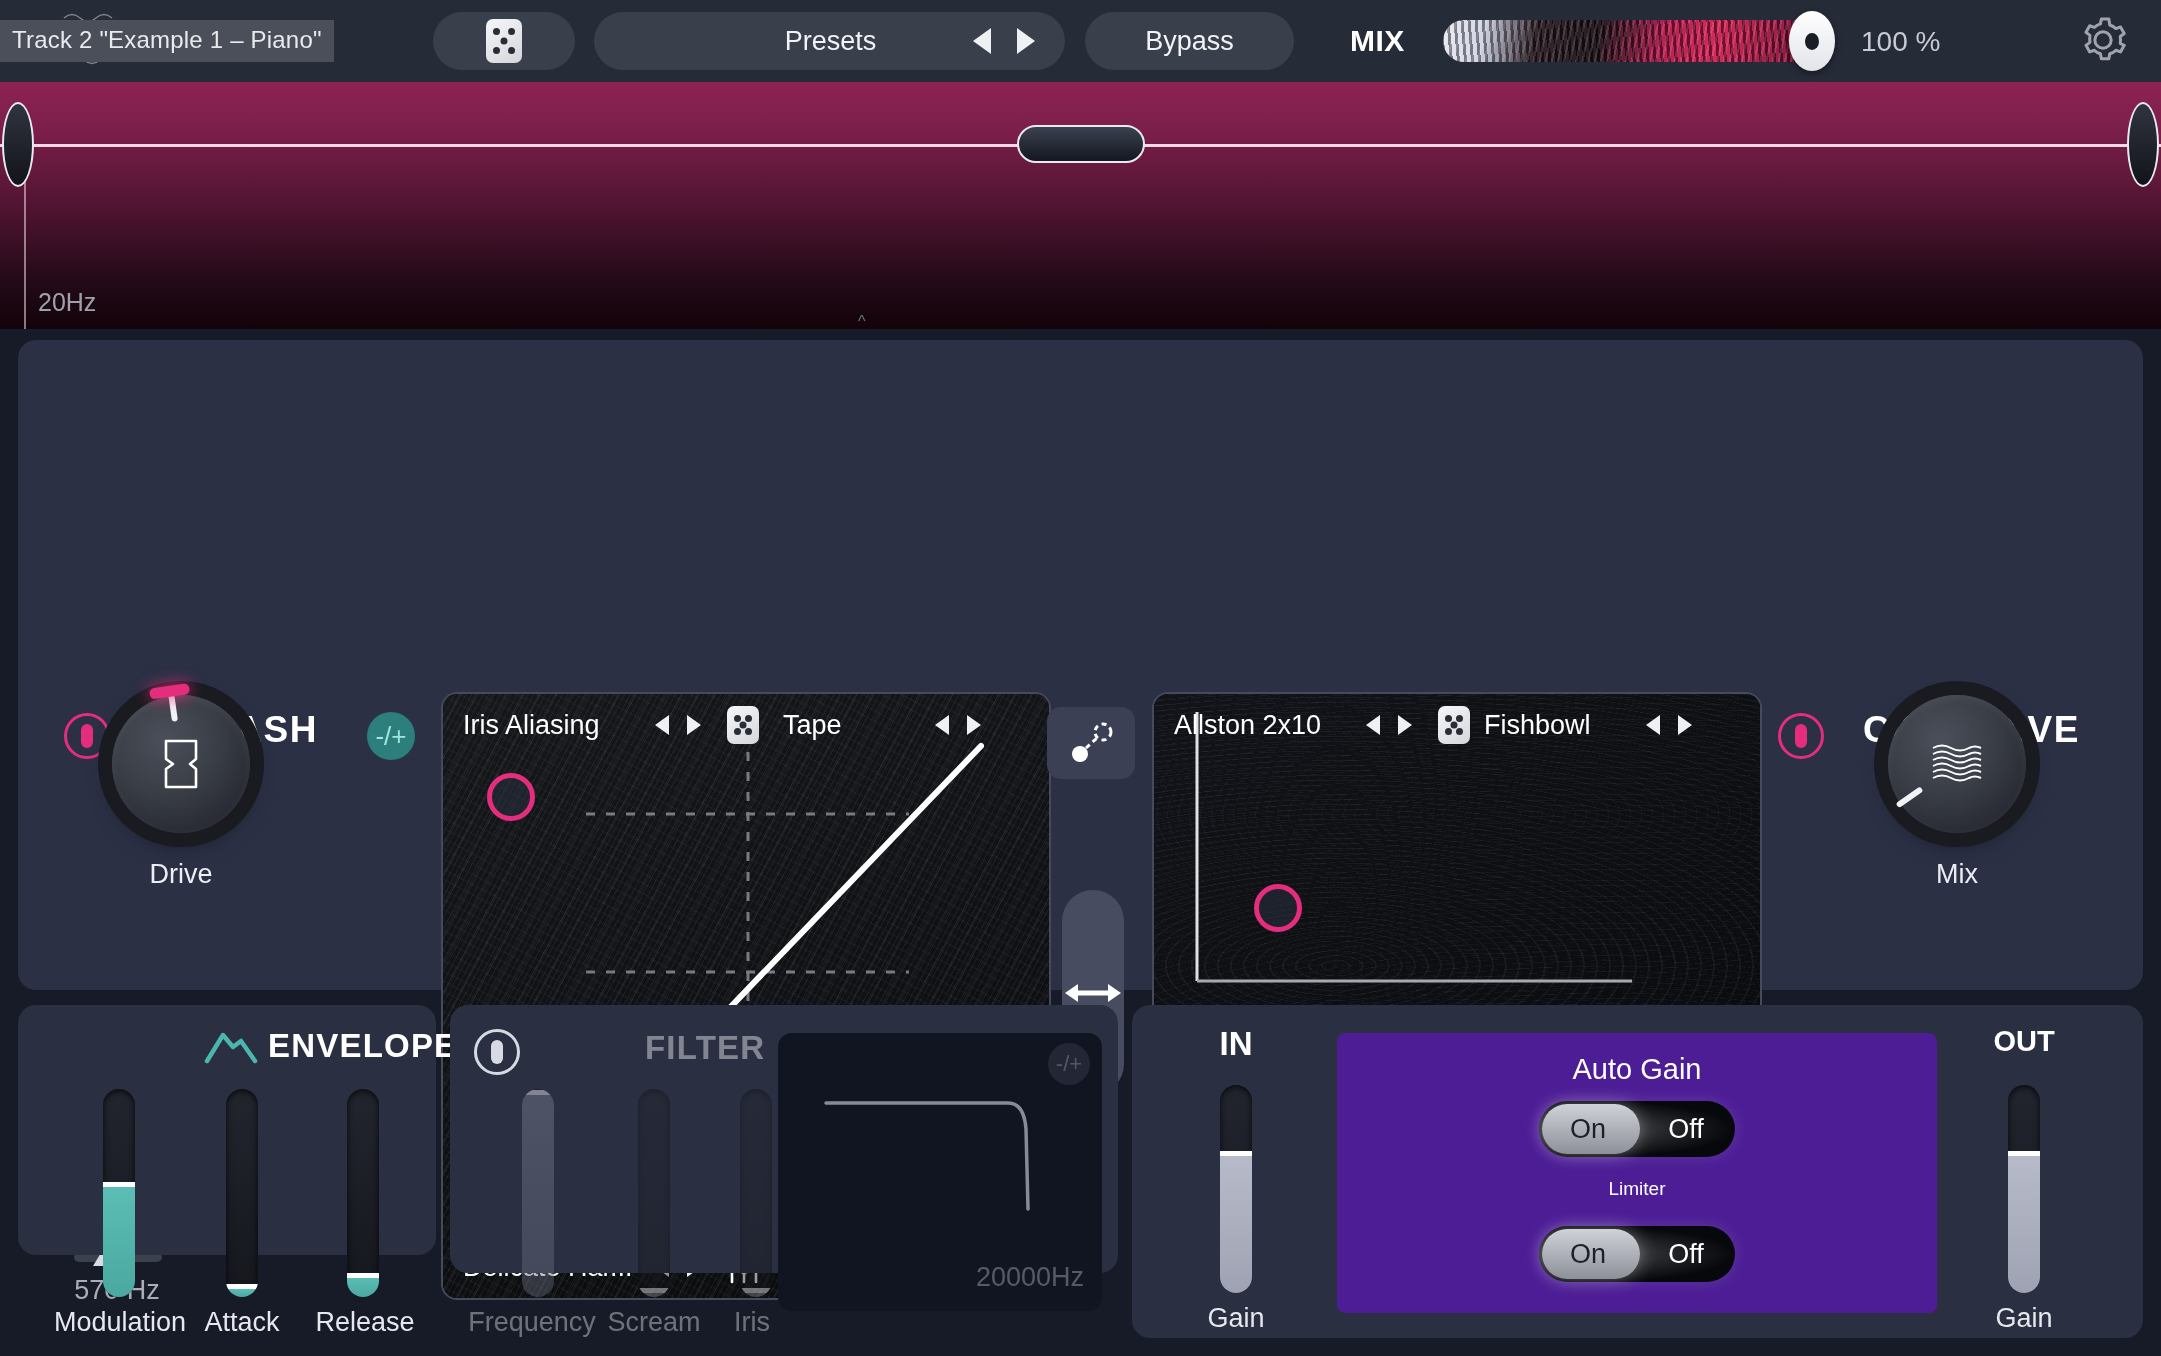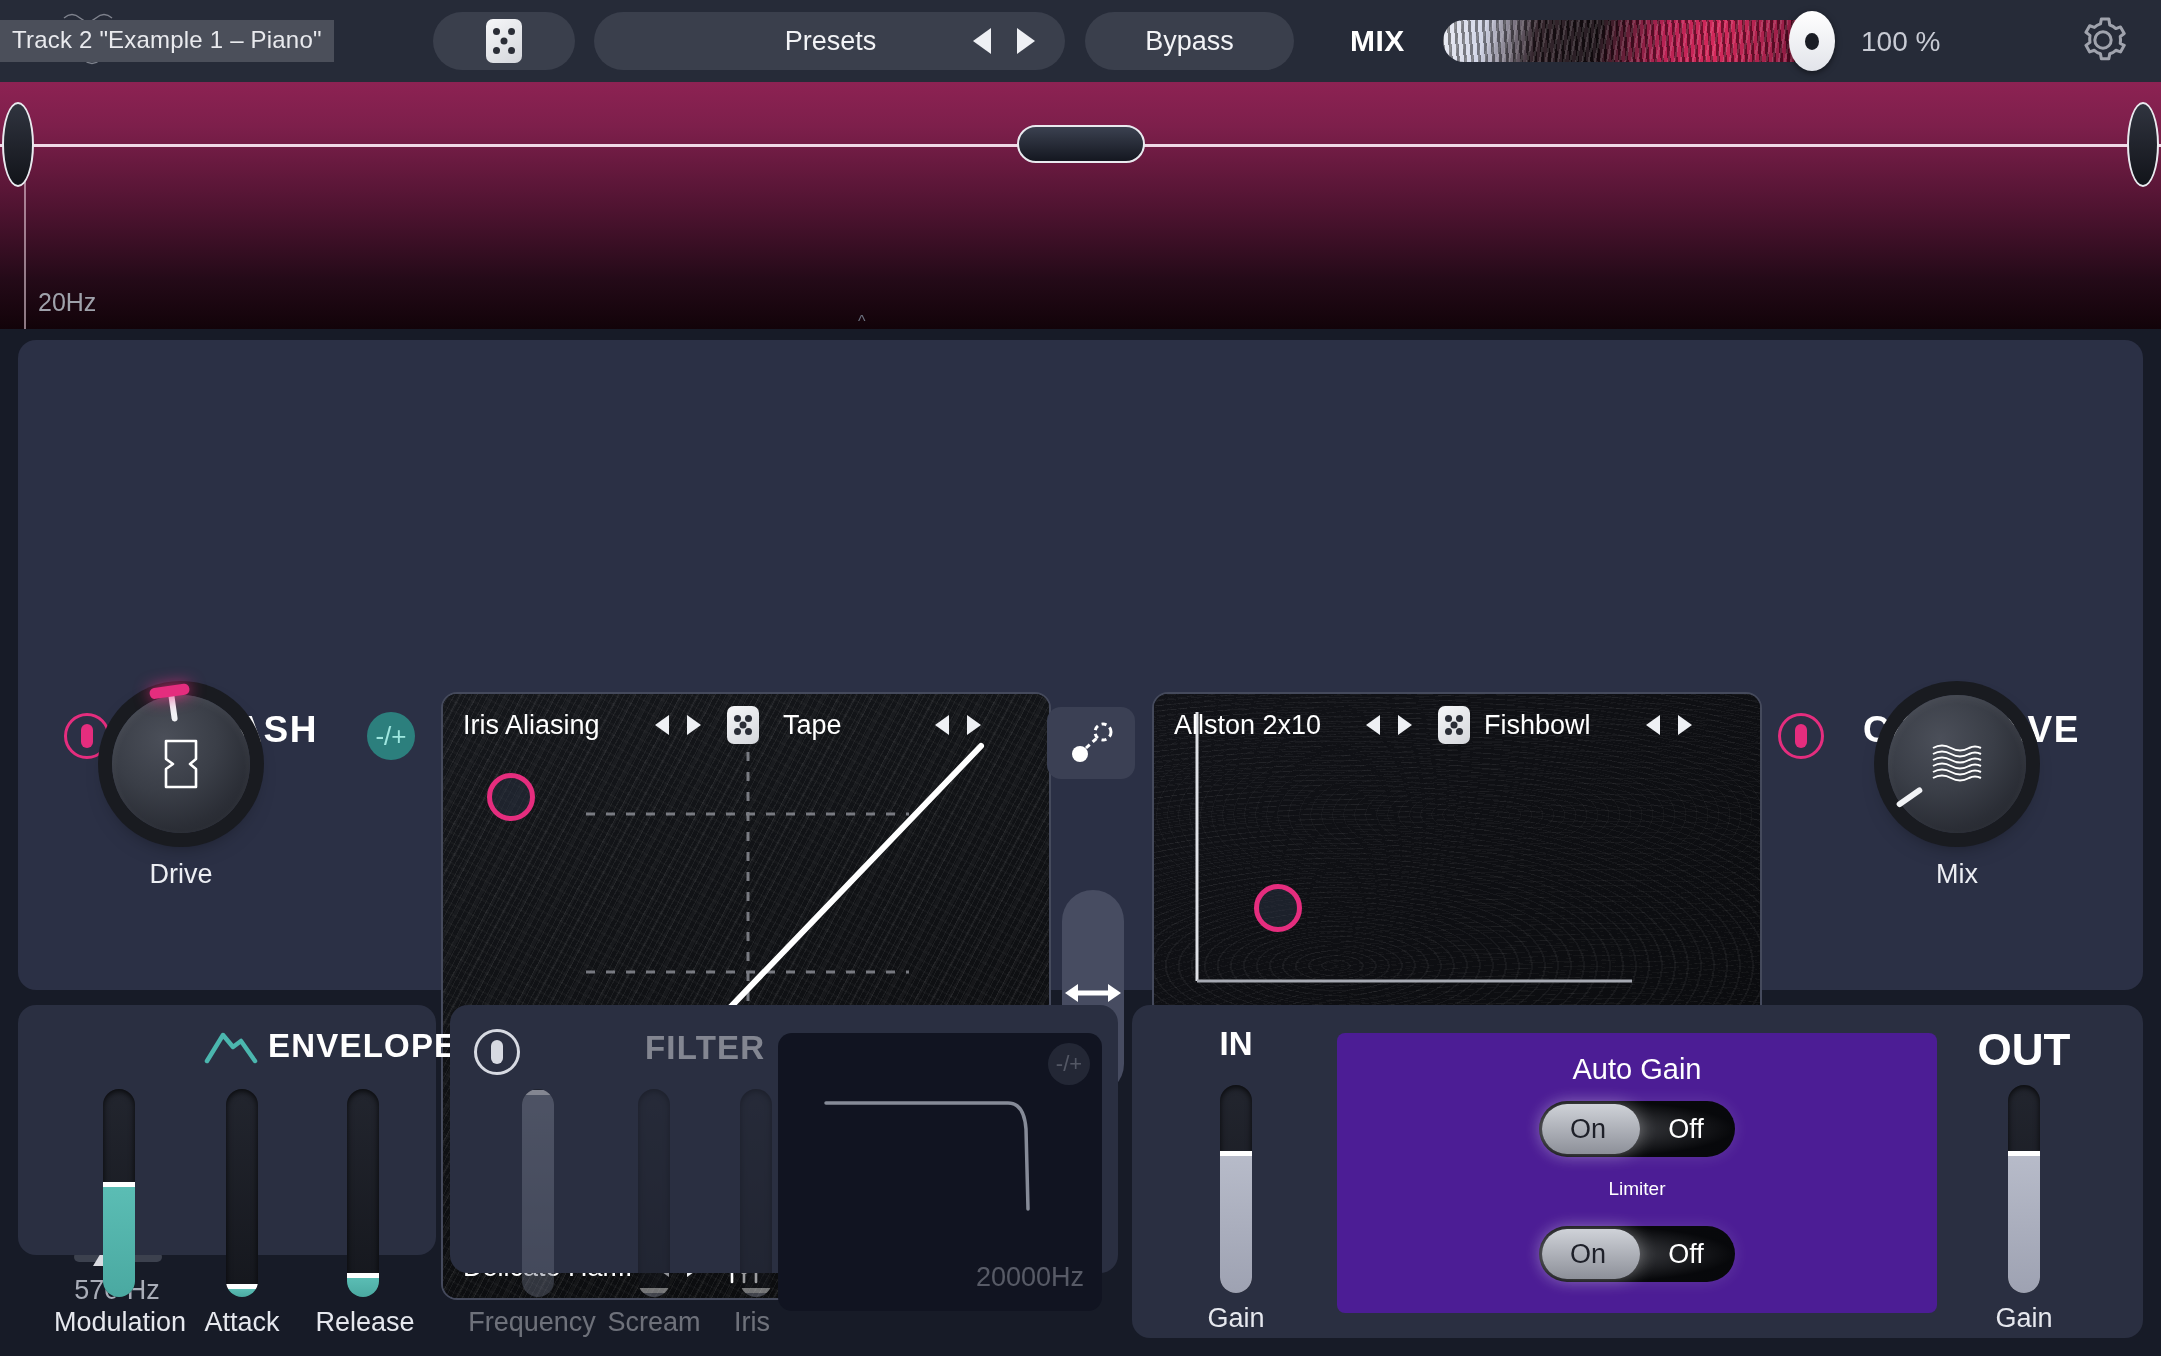--- a/index.html
+++ b/index.html
@@ -507,21 +507,21 @@
         <div class="t-off">Off</div>
       </div>
       <div style="position:absolute;left:0;top:145px;width:100%;text-align:center;color:#fff;font-size:19px;">Limiter</div>
       <div class="toggle" style="position:absolute;left:202px;top:193px;">
         <div class="thumb"></div>
         <div class="t-on" style="color:#1e2029;">On</div>
         <div class="t-off">Off</div>
       </div>
     </div>
 
-    <div style="position:absolute;right:44px;top:20px;width:150px;text-align:center;color:#fff;font-size:44px;font-weight:bold;">OUT</div>
+    <div style="position:absolute;right:44px;top:20px;width:150px;text-align:center;color:#fff;font-size:29px;font-weight:bold;">OUT</div>
     <div class="vslider" style="right:103px;top:80px;height:208px;">
       <div class="vfill" style="height:66%;background:linear-gradient(180deg,#b7bbc9,#9ea2b2);"></div>
       <div class="vcap" style="bottom:66%;"></div>
     </div>
     <div class="vlabel" style="right:59px;top:298px;width:120px;">Gain</div>
   </div>
 
 </div>
 
 </body></html>

